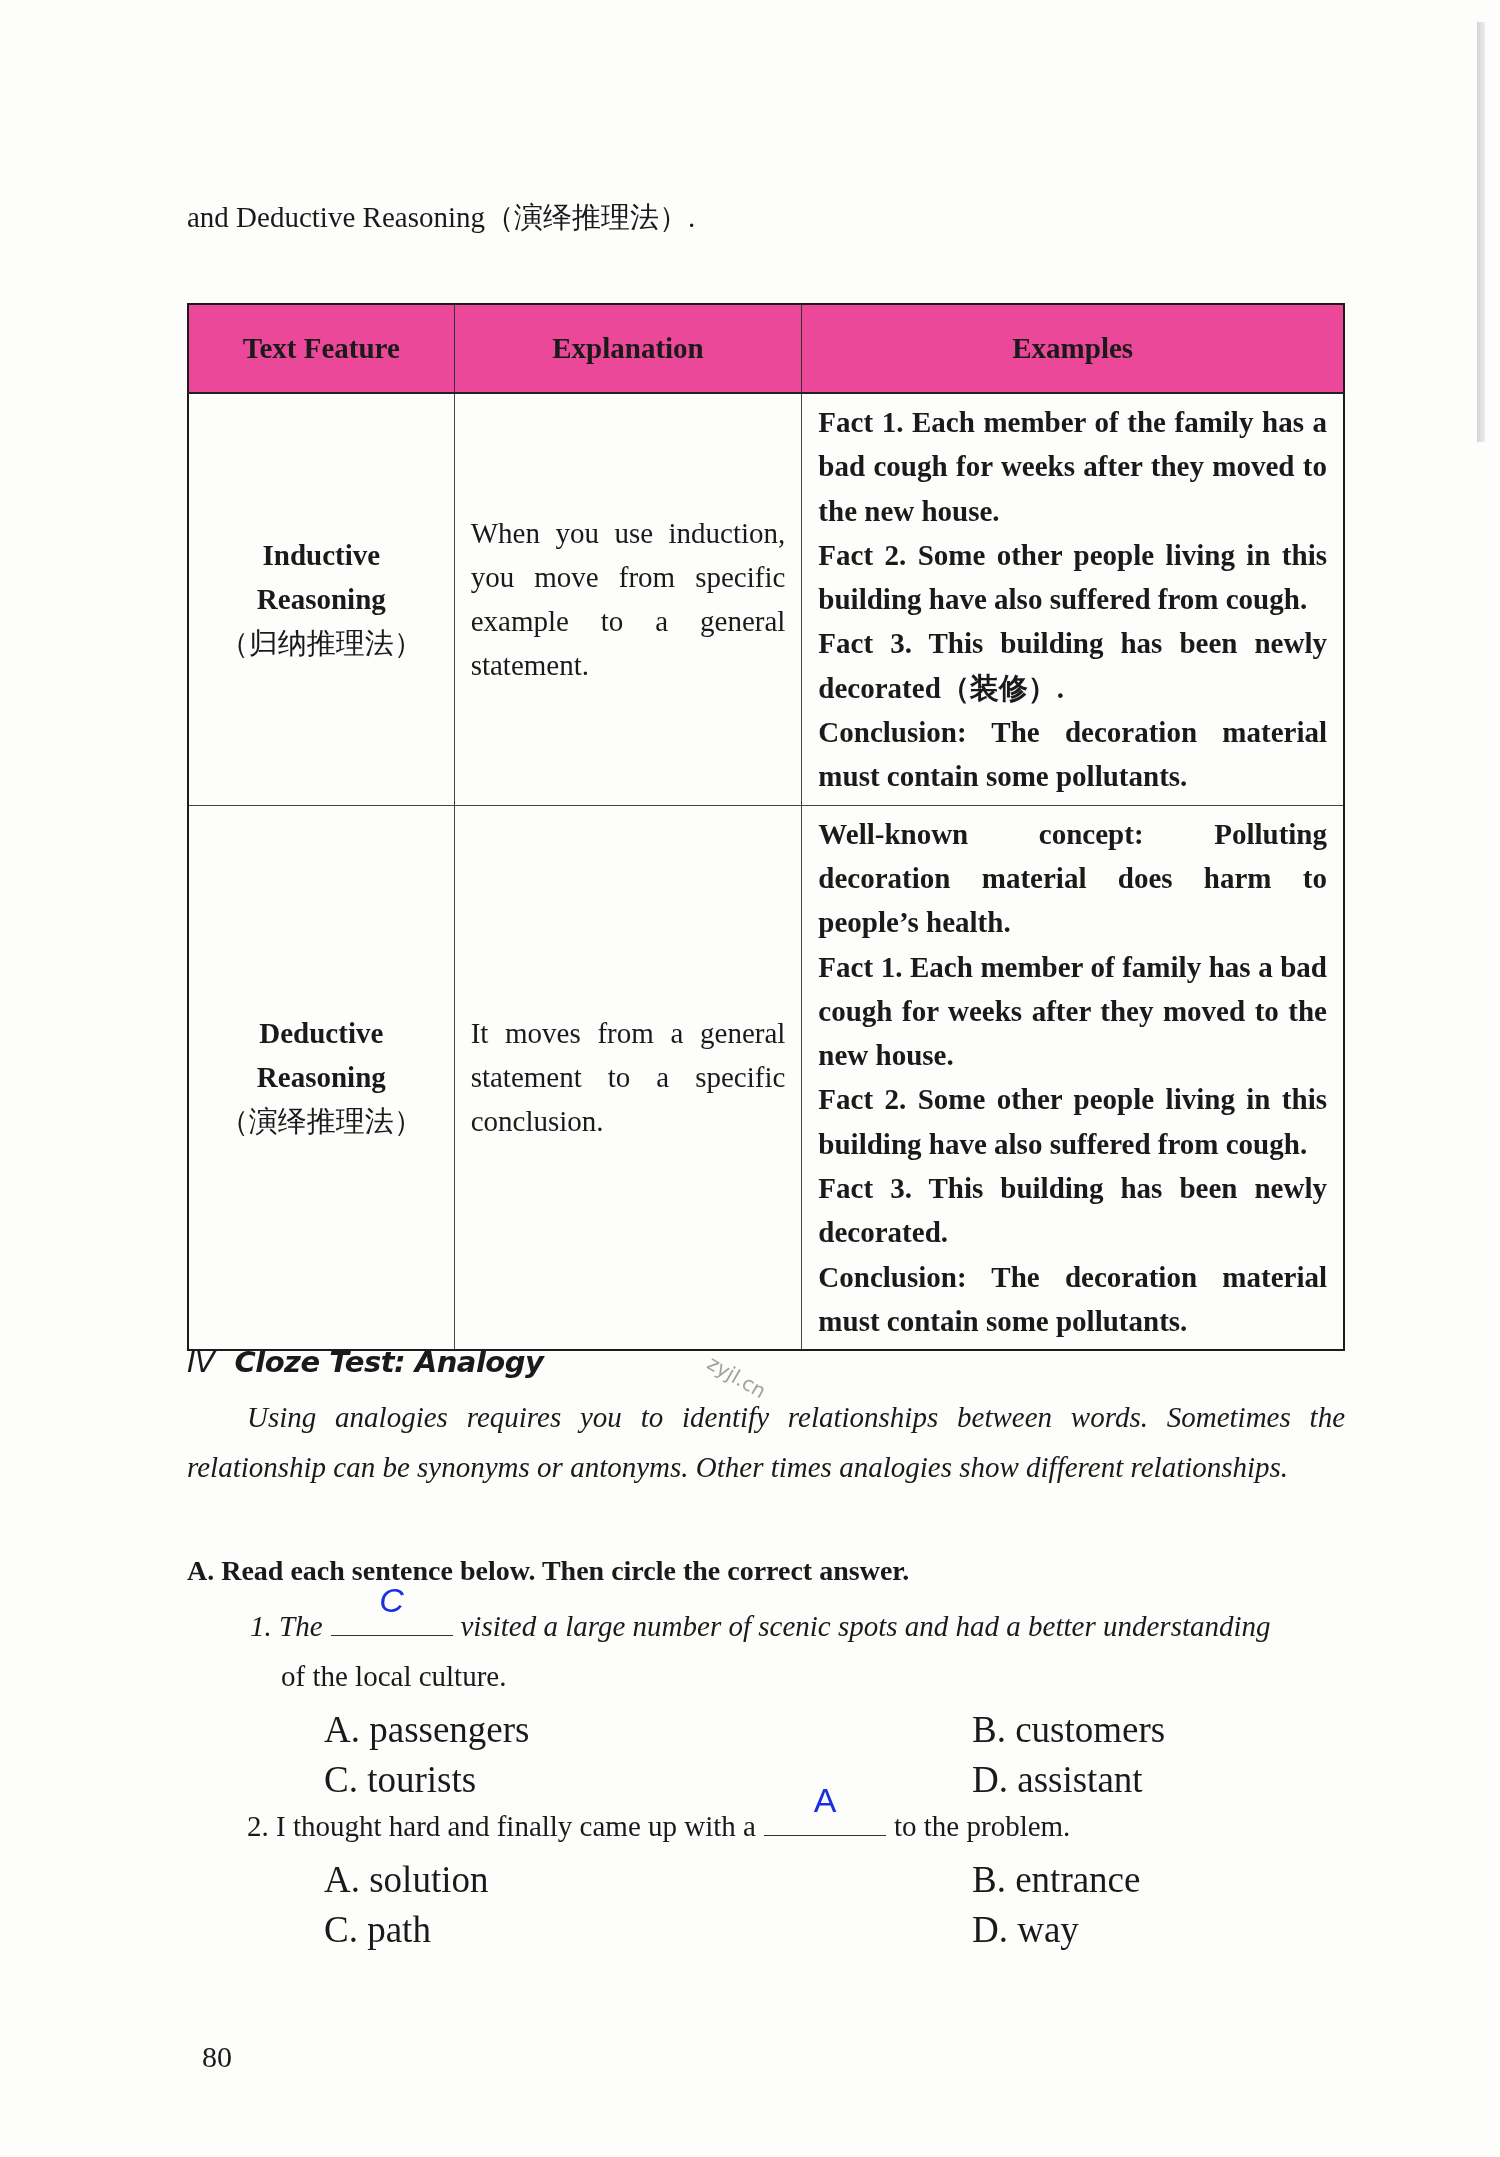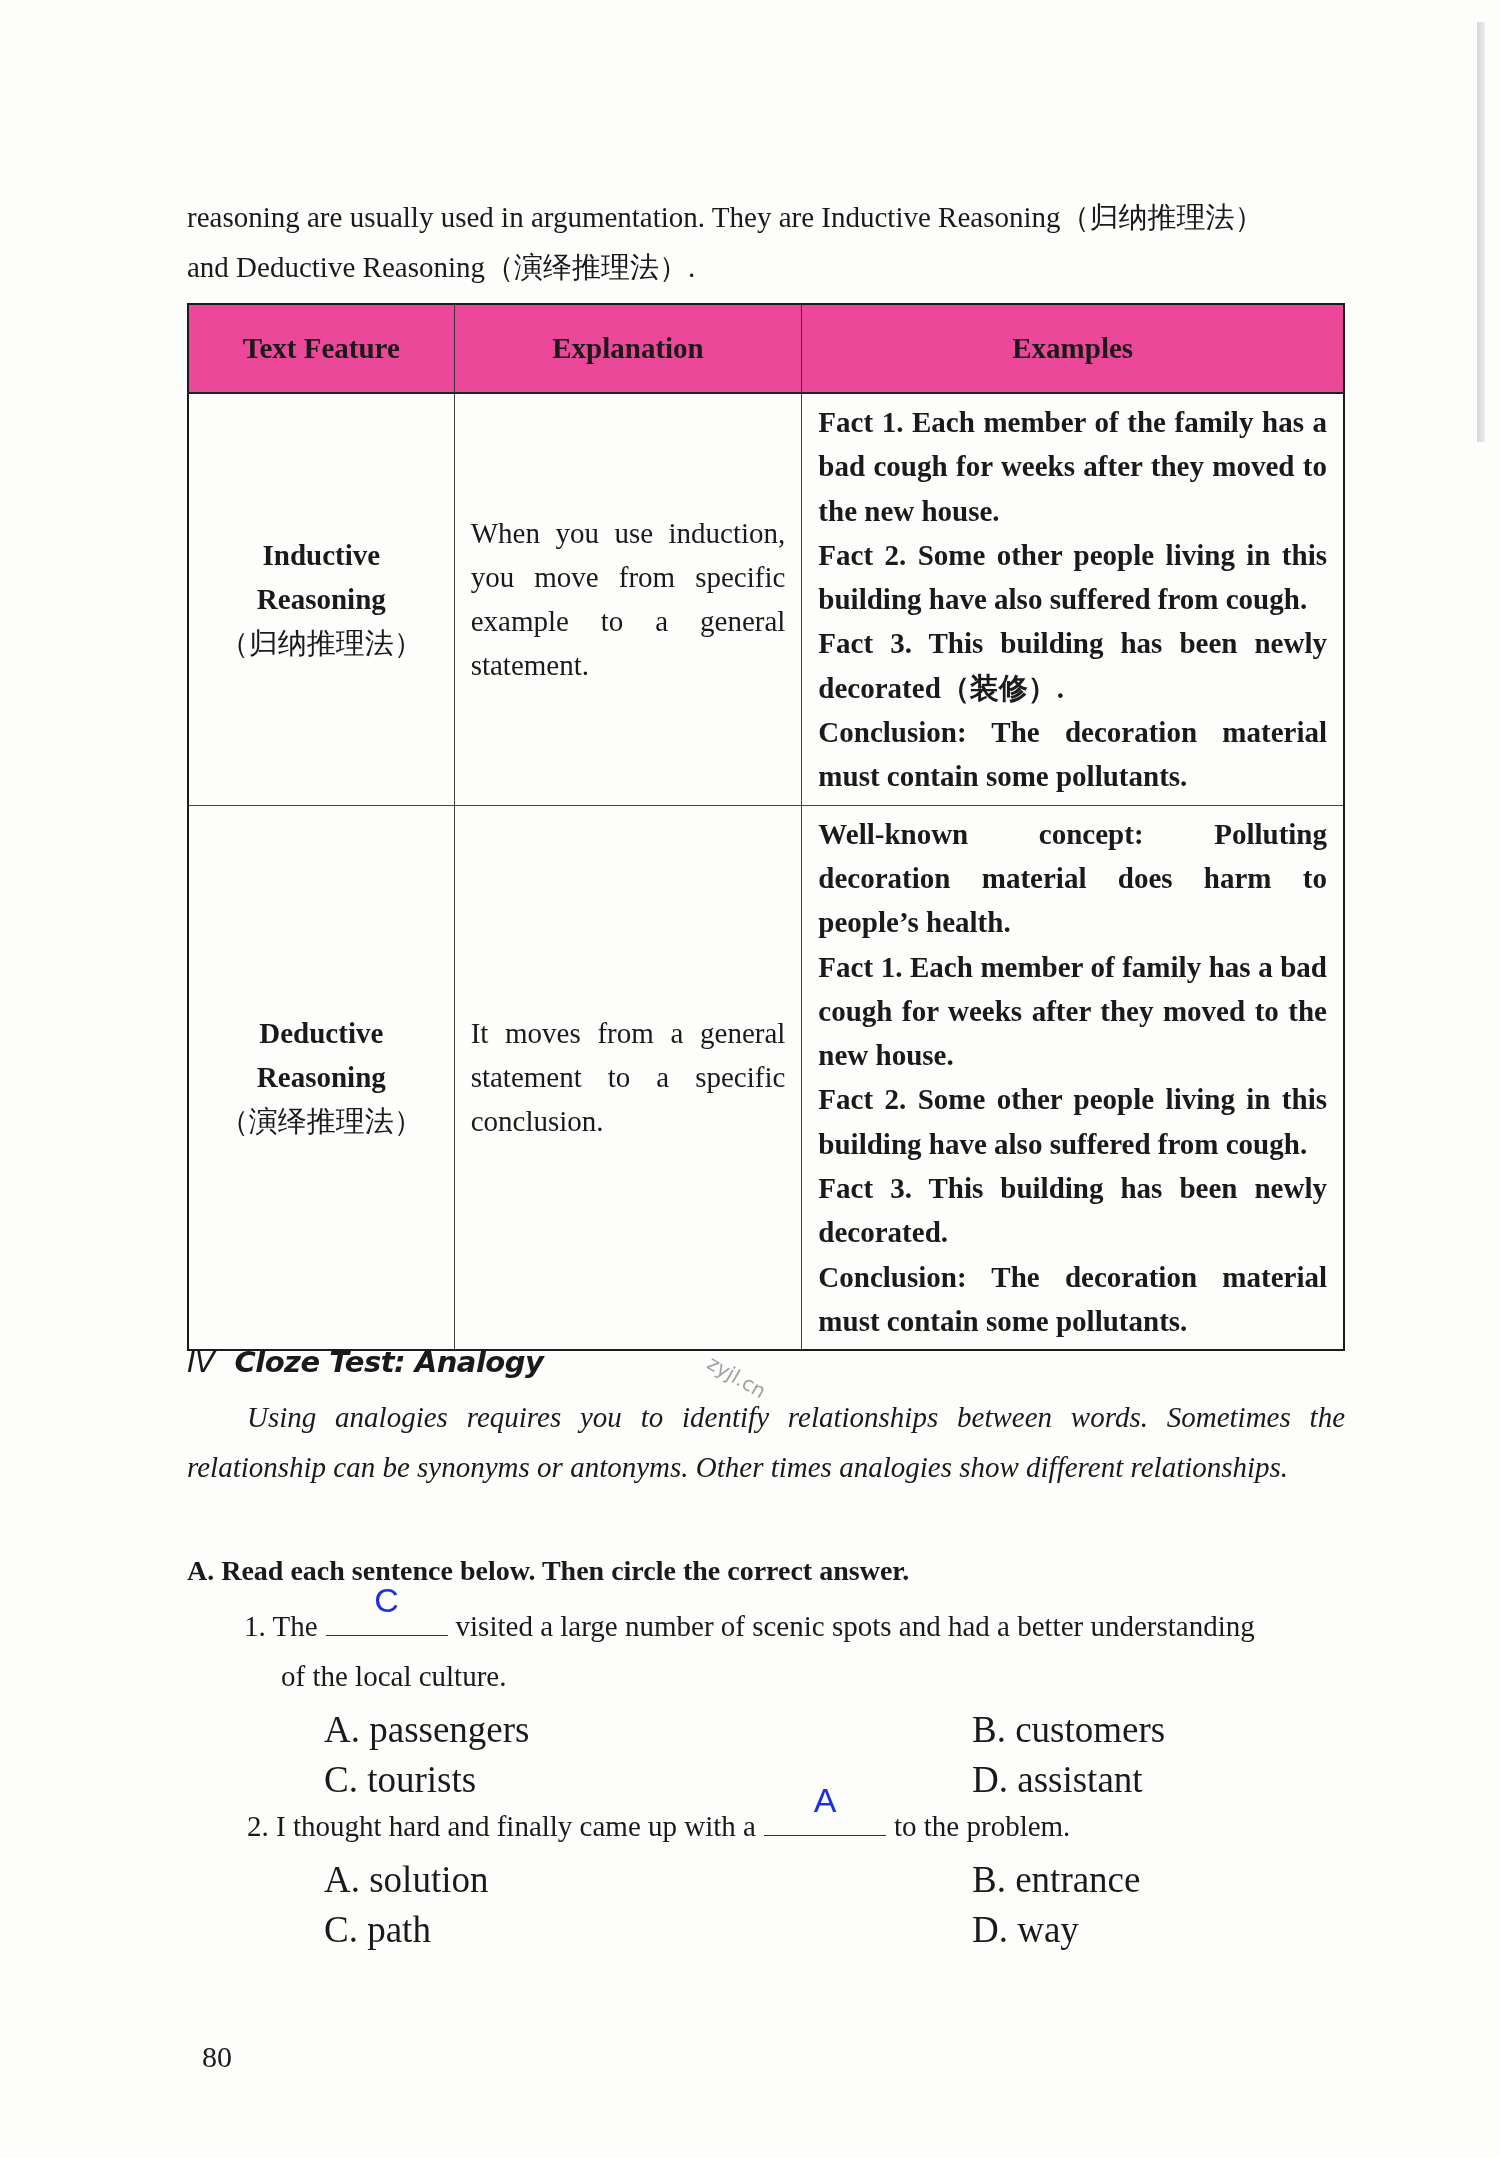--- a/index.html
+++ b/index.html
@@ -79,21 +79,20 @@
   .page-number {
     position: absolute; left: 202px; top: 2040px; font-size: 30px;
   }
 </style>
 </head>
 <body>
 
 <div class="edge-strip"></div>
 
 <div class="intro">
-  <p>reasoning are usually used in argumentation. They are Inductive Reasoning（归纳推理法）</p>
   <p>and Deductive Reasoning（演绎推理法）.</p>
 </div>
 
 <table class="features">
   <thead>
     <tr>
       <th class="c1">Text Feature</th>
       <th class="c2">Explanation</th>
       <th class="c3">Examples</th>
     </tr>
@@ -135,21 +134,21 @@
   <span class="num">IV</span><span>Cloze Test: Analogy</span>
 </div>
 <div class="watermark">zyjl.cn</div>
 
 <div class="section-body">
   <p>Using analogies requires you to identify relationships between words. Sometimes the relationship can be synonyms or antonyms. Other times analogies show different relationships.</p>
 </div>
 
 <div class="instr">A. Read each sentence below. Then circle the correct answer.</div>
 
-<div class="q" style="left:244px; top:1601px;">
+<div class="q" style="left:250px; top:1601px;font-style:italic;">
   <span>1. The</span><span class="blank"><span class="answer">C</span></span><span>visited a large number of scenic spots and had a better understanding</span>
 </div>
 <div class="q" style="left:281px; top:1651px;">of the local culture.</div>
 <div class="opt" style="left:277px; top:1708px;">A. passengers</div>
 <div class="opt" style="left:925px; top:1708px;">B. customers</div>
 <div class="opt" style="left:277px; top:1758px;">C. tourists</div>
 <div class="opt" style="left:925px; top:1758px;">D. assistant</div>
 
 <div class="q" style="left:247px; top:1801px;">
   <span>2. I thought hard and finally came up with a</span><span class="blank"><span class="answer">A</span></span><span>to the problem.</span>

